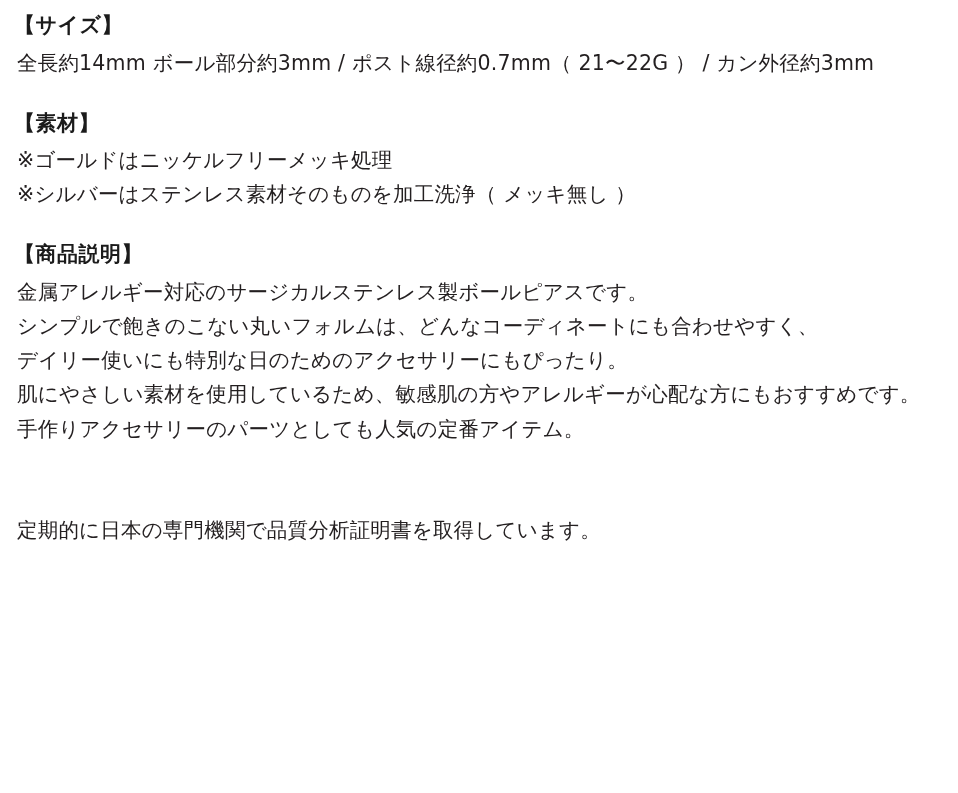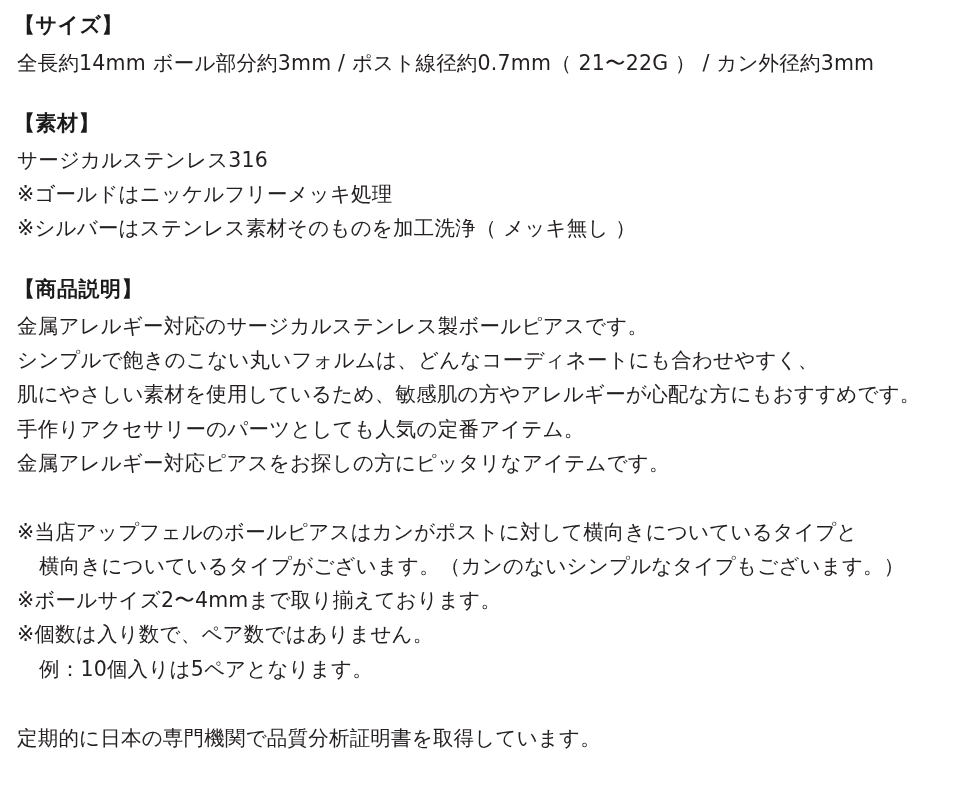--- a/index.html
+++ b/index.html
@@ -53,45 +53,37 @@
 
   <div class="section">
     <div class="heading">【サイズ】</div>
     <p class="line">全長約14mm ボール部分約3mm / ポスト線径約0.7mm（ 21〜22G ） / カン外径約3mm</p>
   </div>
 
   <div class="gap-md"></div>
 
   <div class="section">
     <div class="heading">【素材】</div>
-    <p class="line">サージカルステンレス316</p>
     <p class="line">※ゴールドはニッケルフリーメッキ処理</p>
     <p class="line">※シルバーはステンレス素材そのものを加工洗浄（ メッキ無し ）</p>
   </div>
 
   <div class="gap-md"></div>
 
   <div class="section">
     <div class="heading">【商品説明】</div>
     <p class="line">金属アレルギー対応のサージカルステンレス製ボールピアスです。</p>
     <p class="line">シンプルで飽きのこない丸いフォルムは、どんなコーディネートにも合わせやすく、</p>
+    <p class="line">デイリー使いにも特別な日のためのアクセサリーにもぴったり。</p>
     <p class="line">肌にやさしい素材を使用しているため、敏感肌の方やアレルギーが心配な方にもおすすめです。</p>
     <p class="line">手作りアクセサリーのパーツとしても人気の定番アイテム。</p>
-    <p class="line">金属アレルギー対応ピアスをお探しの方にピッタリなアイテムです。</p>
   </div>
 
   <div class="gap-lg"></div>
 
-  <div class="section">
-    <p class="line">※当店アップフェルのボールピアスはカンがポストに対して横向きについているタイプと</p>
-    <p class="line indent">横向きについているタイプがございます。（カンのないシンプルなタイプもございます。）</p>
-    <p class="line">※ボールサイズ2〜4mmまで取り揃えております。</p>
-    <p class="line">※個数は入り数で、ペア数ではありません。</p>
-    <p class="line indent">例：10個入りは5ペアとなります。</p>
-  </div>
 
   <div class="gap-lg"></div>
 
   <div class="section">
     <p class="line">定期的に日本の専門機関で品質分析証明書を取得しています。</p>
   </div>
 
 </div>
 
 </body></html>

